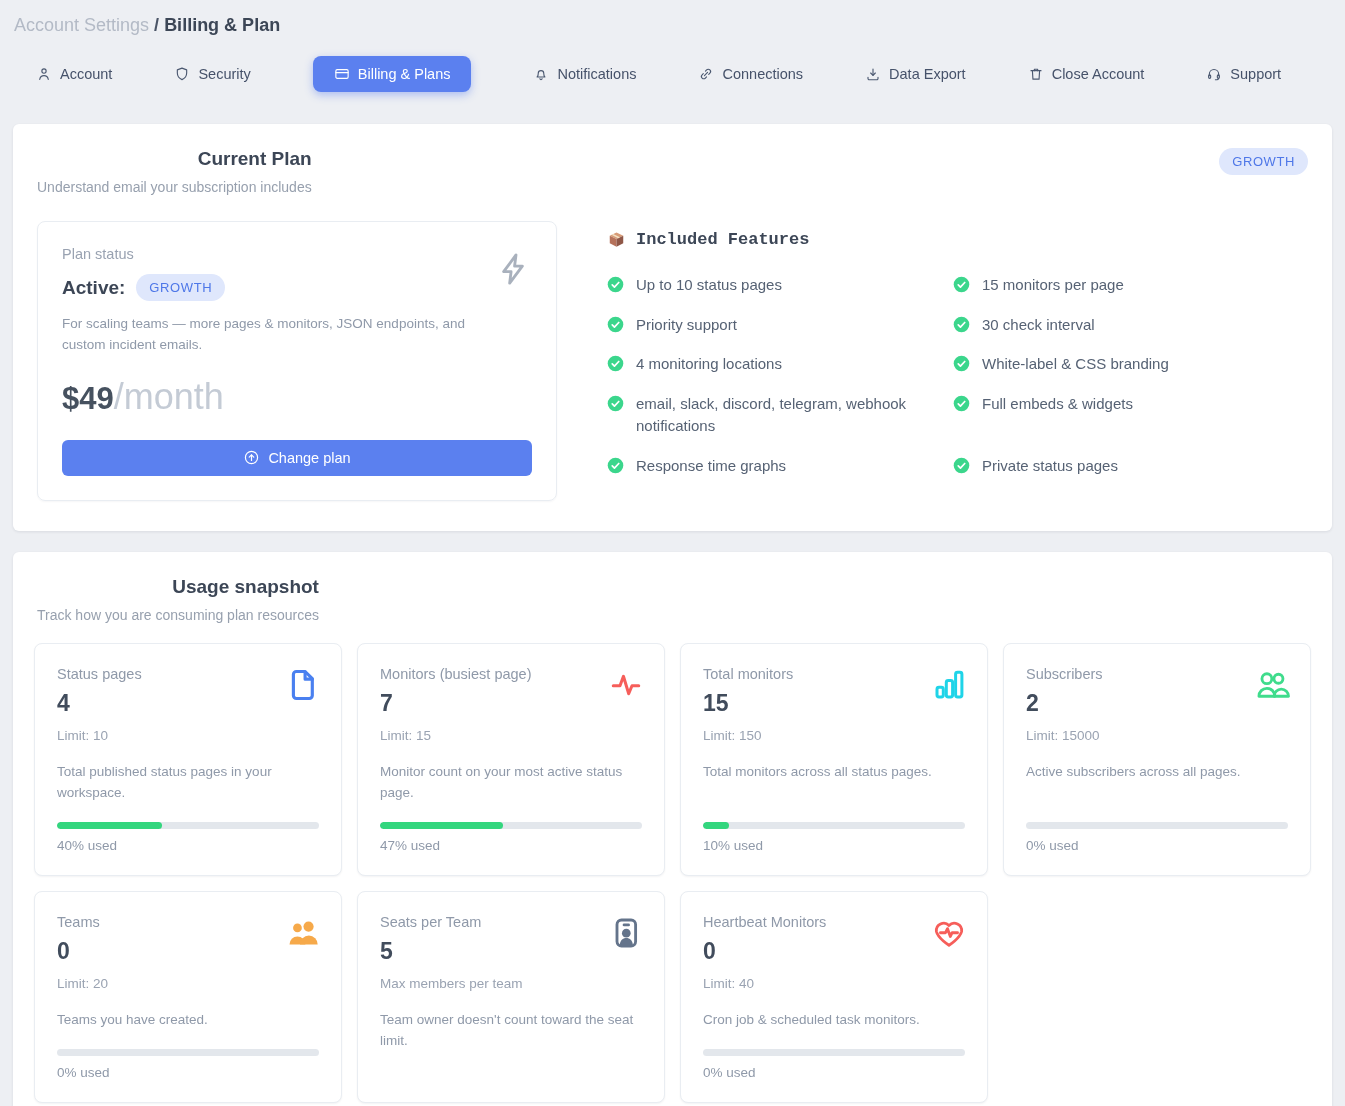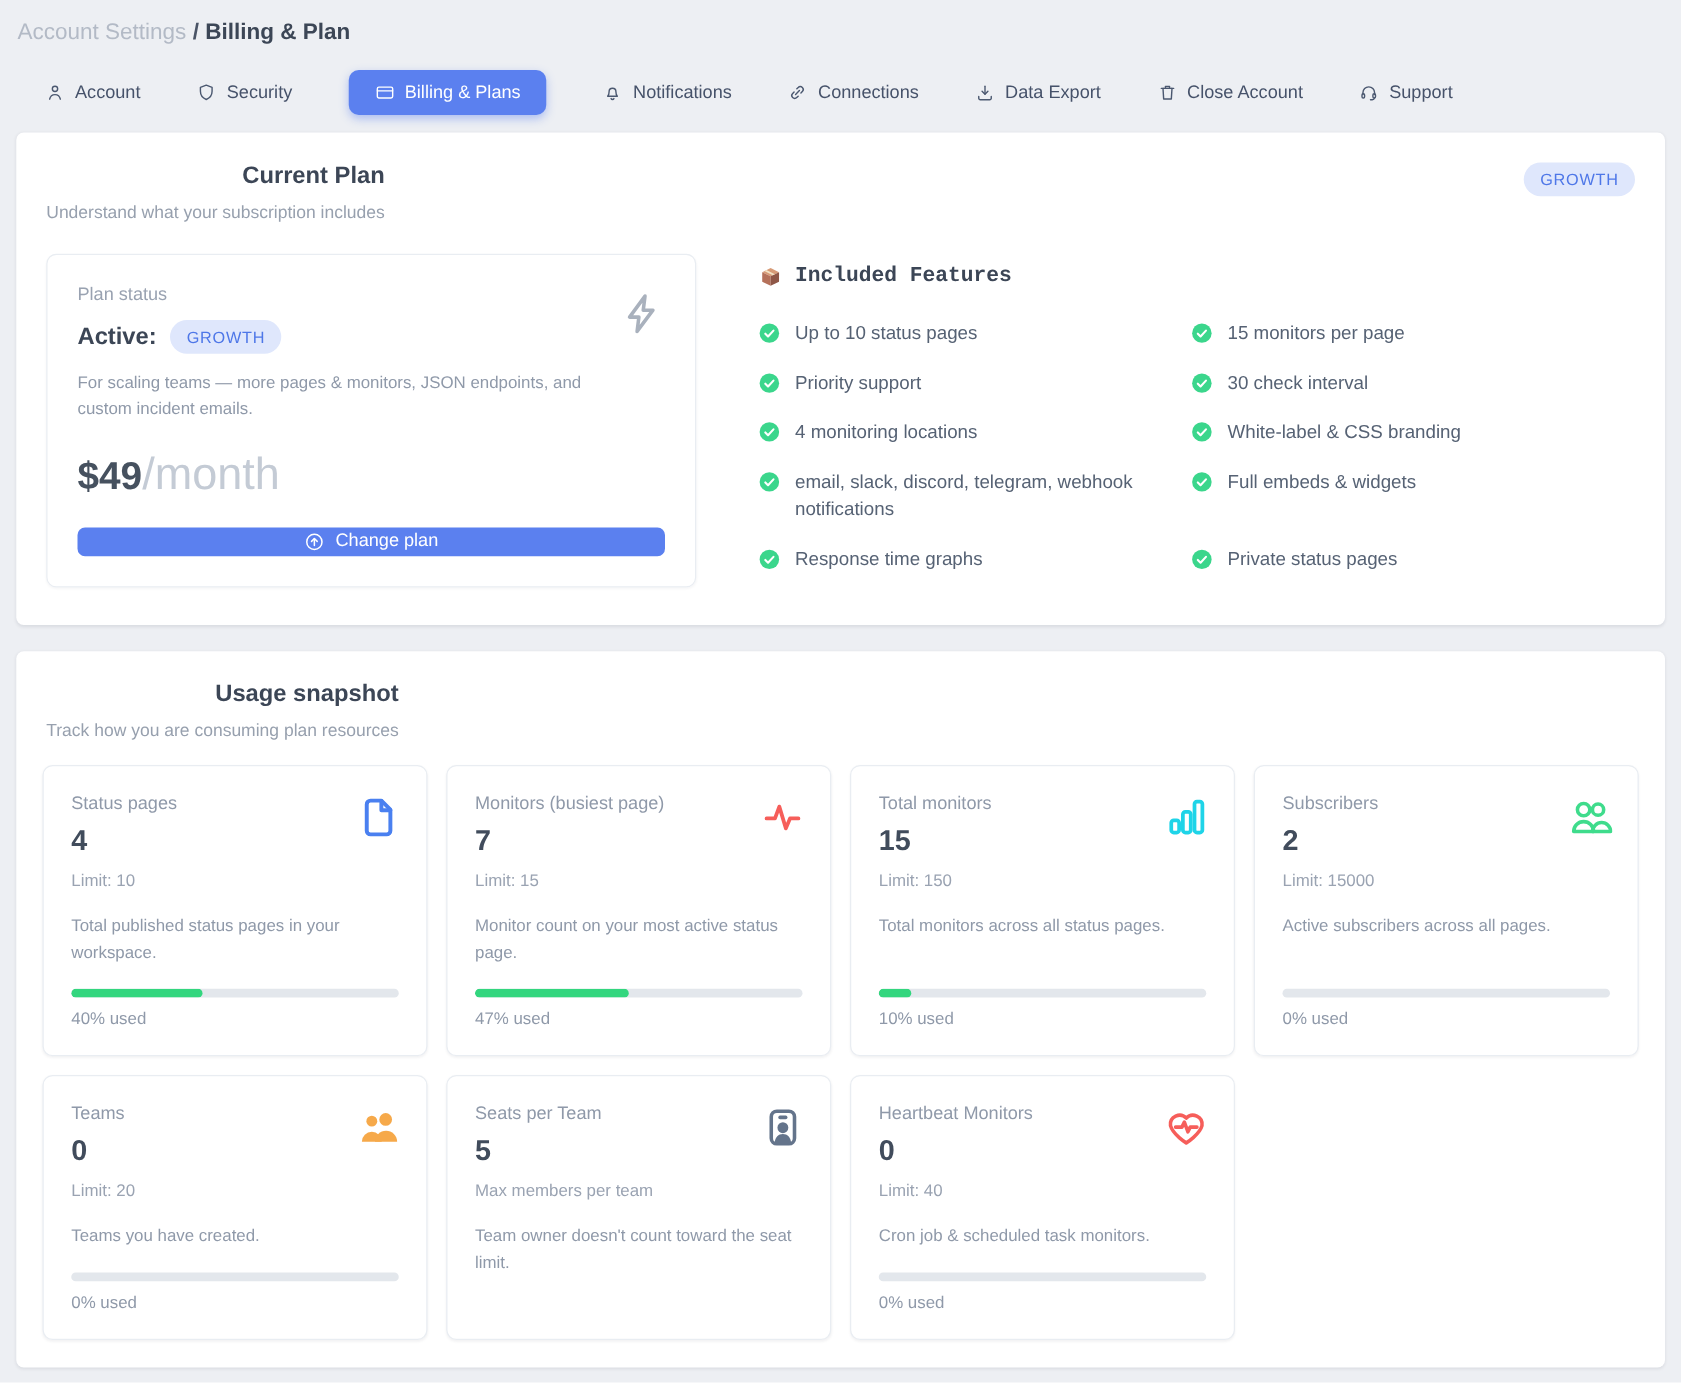--- a/index.html
+++ b/index.html
@@ -18,21 +18,21 @@
     background: #edeff3;
     font-family: "Liberation Sans", sans-serif;
     overflow: hidden;
   }
   
   .breadcrumb { padding: 15px 16px 6px 14px; font-size: 18px; }
   .crumb-section { color: #b3bac6; }
   .crumb-sep { color: #4a5466; font-weight: 600; }
   .crumb-page { color: var(--dark); font-weight: 700; }
   
-  .tab-bar { display: flex; align-items: flex-start; gap: 45px; padding: 14px 24px 14px 36px; }
+  .tab-bar { display: flex; align-items: flex-start; gap: 62px; padding: 14px 24px 32px 36px; }
   .tab { display: flex; align-items: center; gap: 8px; color: #46526a; font-size: 14.5px; cursor: pointer; padding: 10px 0; white-space: nowrap; }
   .tab .ticon { width: 16px; height: 16px; display: inline-flex; color: #4b5870; }
   .tab .ticon svg { width: 100%; height: 100%; }
   .tab.active { background: var(--accent); color: #fff; border-radius: 8px; padding: 10px 21px; box-shadow: 0 3px 8px rgba(91,128,239,.45); }
   .tab.active .ticon { color: #fff; }
   
   .panel { background: #fff; border-radius: 6px; margin: 0 13px 21px; box-shadow: 0 1px 3px rgba(16,24,40,.09); }
   .panel-head { padding: 24px 24px 0; display: flex; justify-content: space-between; align-items: flex-start; }
   .panel-title { font-size: 19px; color: var(--dark); font-weight: 600; text-align: right; }
   .panel-sub { font-size: 14px; color: #97a0ae; margin-top: 9px; }
@@ -42,21 +42,21 @@
   .plan-card { flex: 0 0 520px; border: 1px solid var(--border); border-radius: 8px; padding: 24px; position: relative; box-shadow: 0 1px 2px rgba(16,24,40,.04); }
   .bolt-icon { position: absolute; top: 26px; right: 24px; width: 38px; height: 42px; color: #a9b1bd; }
   .bolt-icon svg { width: 100%; height: 100%; }
   .plan-status-label { font-size: 14.5px; color: #99a2b1; }
   .plan-active-row { margin-top: 12px; display: flex; align-items: center; gap: 11px; }
   .plan-active { font-size: 19px; color: var(--dark); font-weight: 600; }
   .plan-desc { margin-top: 13px; font-size: 13.5px; color: var(--gray); line-height: 1.55; max-width: 420px; }
   .price-row { margin-top: 20px; }
   .price-amount { font-size: 31px; font-weight: 700; color: #46515f; }
   .price-period { font-size: 36px; color: #c4cbd5; font-weight: 400; }
-  .change-btn { margin-top: 22px; width: 100%; height: 23px; background: var(--accent); border: none; border-radius: 6px; color: #fff; font-size: 14.5px; display: flex; align-items: center; justify-content: center; gap: 8px; cursor: pointer; font-family: inherit; }
+  .change-btn { margin-top: 22px; width: 100%; height: 36px; background: var(--accent); border: none; border-radius: 6px; color: #fff; font-size: 14.5px; display: flex; align-items: center; justify-content: center; gap: 8px; cursor: pointer; font-family: inherit; }
   .change-btn .bicon { width: 17px; height: 17px; display: inline-flex; }
   .change-btn .bicon svg { width: 100%; height: 100%; }
   
   .features { flex: 1; padding-top: 9px; }
   .features-title { font-size: 17px; font-weight: 700; color: var(--dark); display: flex; align-items: center; gap: 10px; font-family: Liberation Mono, monospace; }
   .features-title .pkg { width: 19px; height: 19px; display: inline-flex; }
   .features-title .pkg svg { width: 100%; height: 100%; }
   .features-grid { margin-top: 25px; display: grid; grid-template-columns: 330px 1fr; column-gap: 16px; row-gap: 17px; }
   .feature-item { display: flex; gap: 12px; font-size: 15px; color: #566274; line-height: 1.5; align-items: flex-start; }
   .check { flex: 0 0 17px; width: 17px; height: 17px; margin-top: 2px; }
@@ -160,21 +160,21 @@
         </svg>
       </span>
       <span>Support</span>
     </div>
   </div>
 
 <div class="panel">
   <div class="panel-head">
     <div>
       <div class="panel-title">Current Plan</div>
-      <div class="panel-sub">Understand what your subscription includes</div>
+      <div class="panel-sub">Understand email your subscription includes</div>
     </div>
     <span class="badge">GROWTH</span>
   </div>
   <div class="plan-body">
     <div class="plan-card">
       <span class="bolt-icon"><svg viewBox="0 0 24 24" fill="none" stroke="currentColor" stroke-width="1.8" stroke-linejoin="round">
             <path d="M13.9 3.1L6.1 13.7h4.7l-.9 7.2 8-10.7h-4.9z"></path>
           </svg></span>
       <div class="plan-status-label">Plan status</div>
       <div class="plan-active-row">

